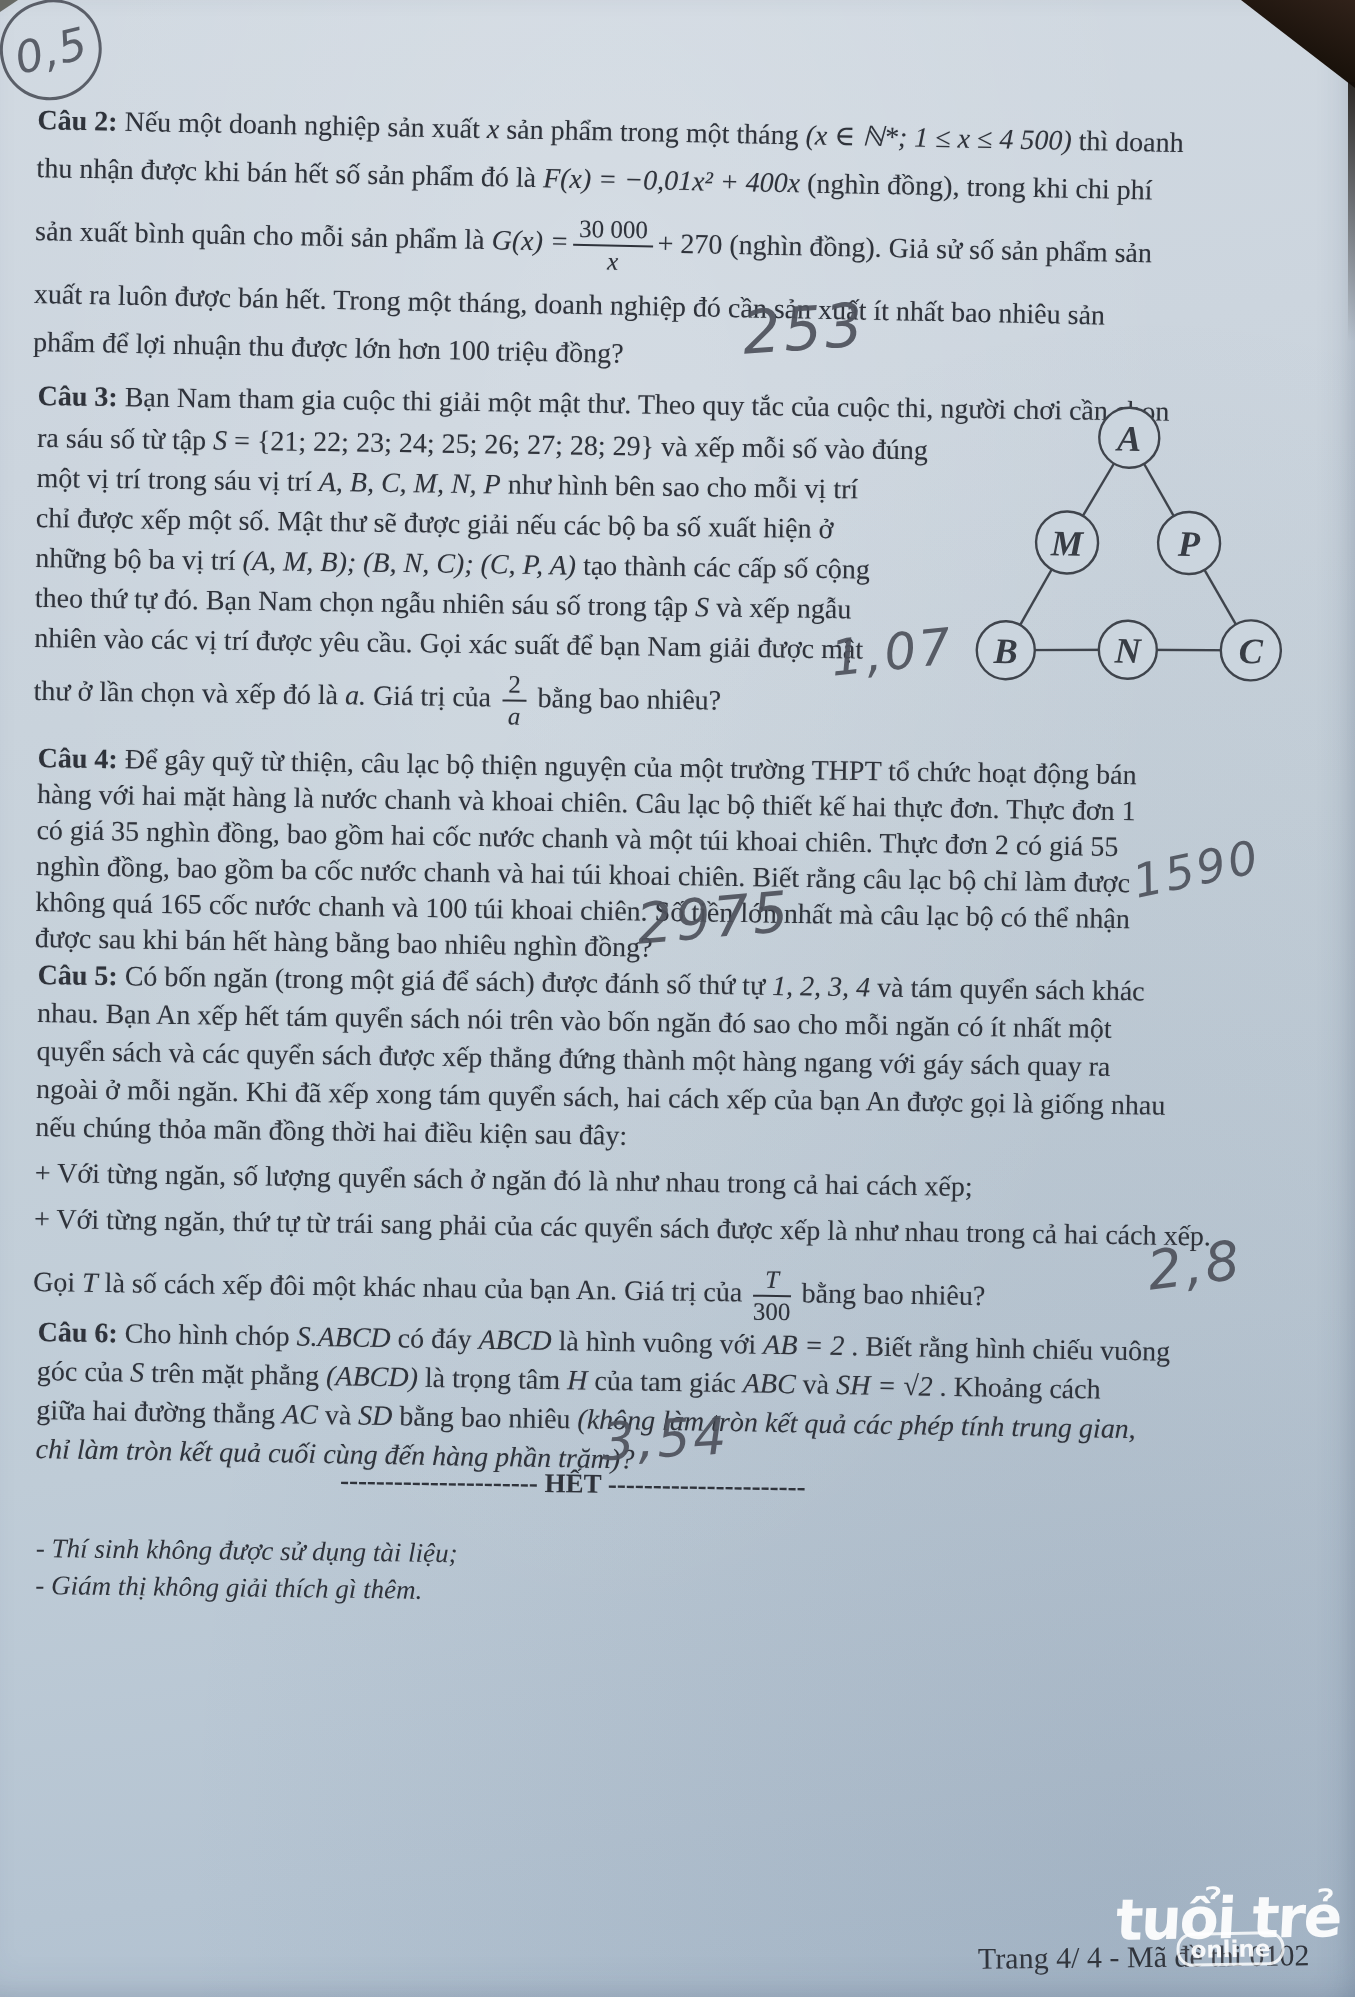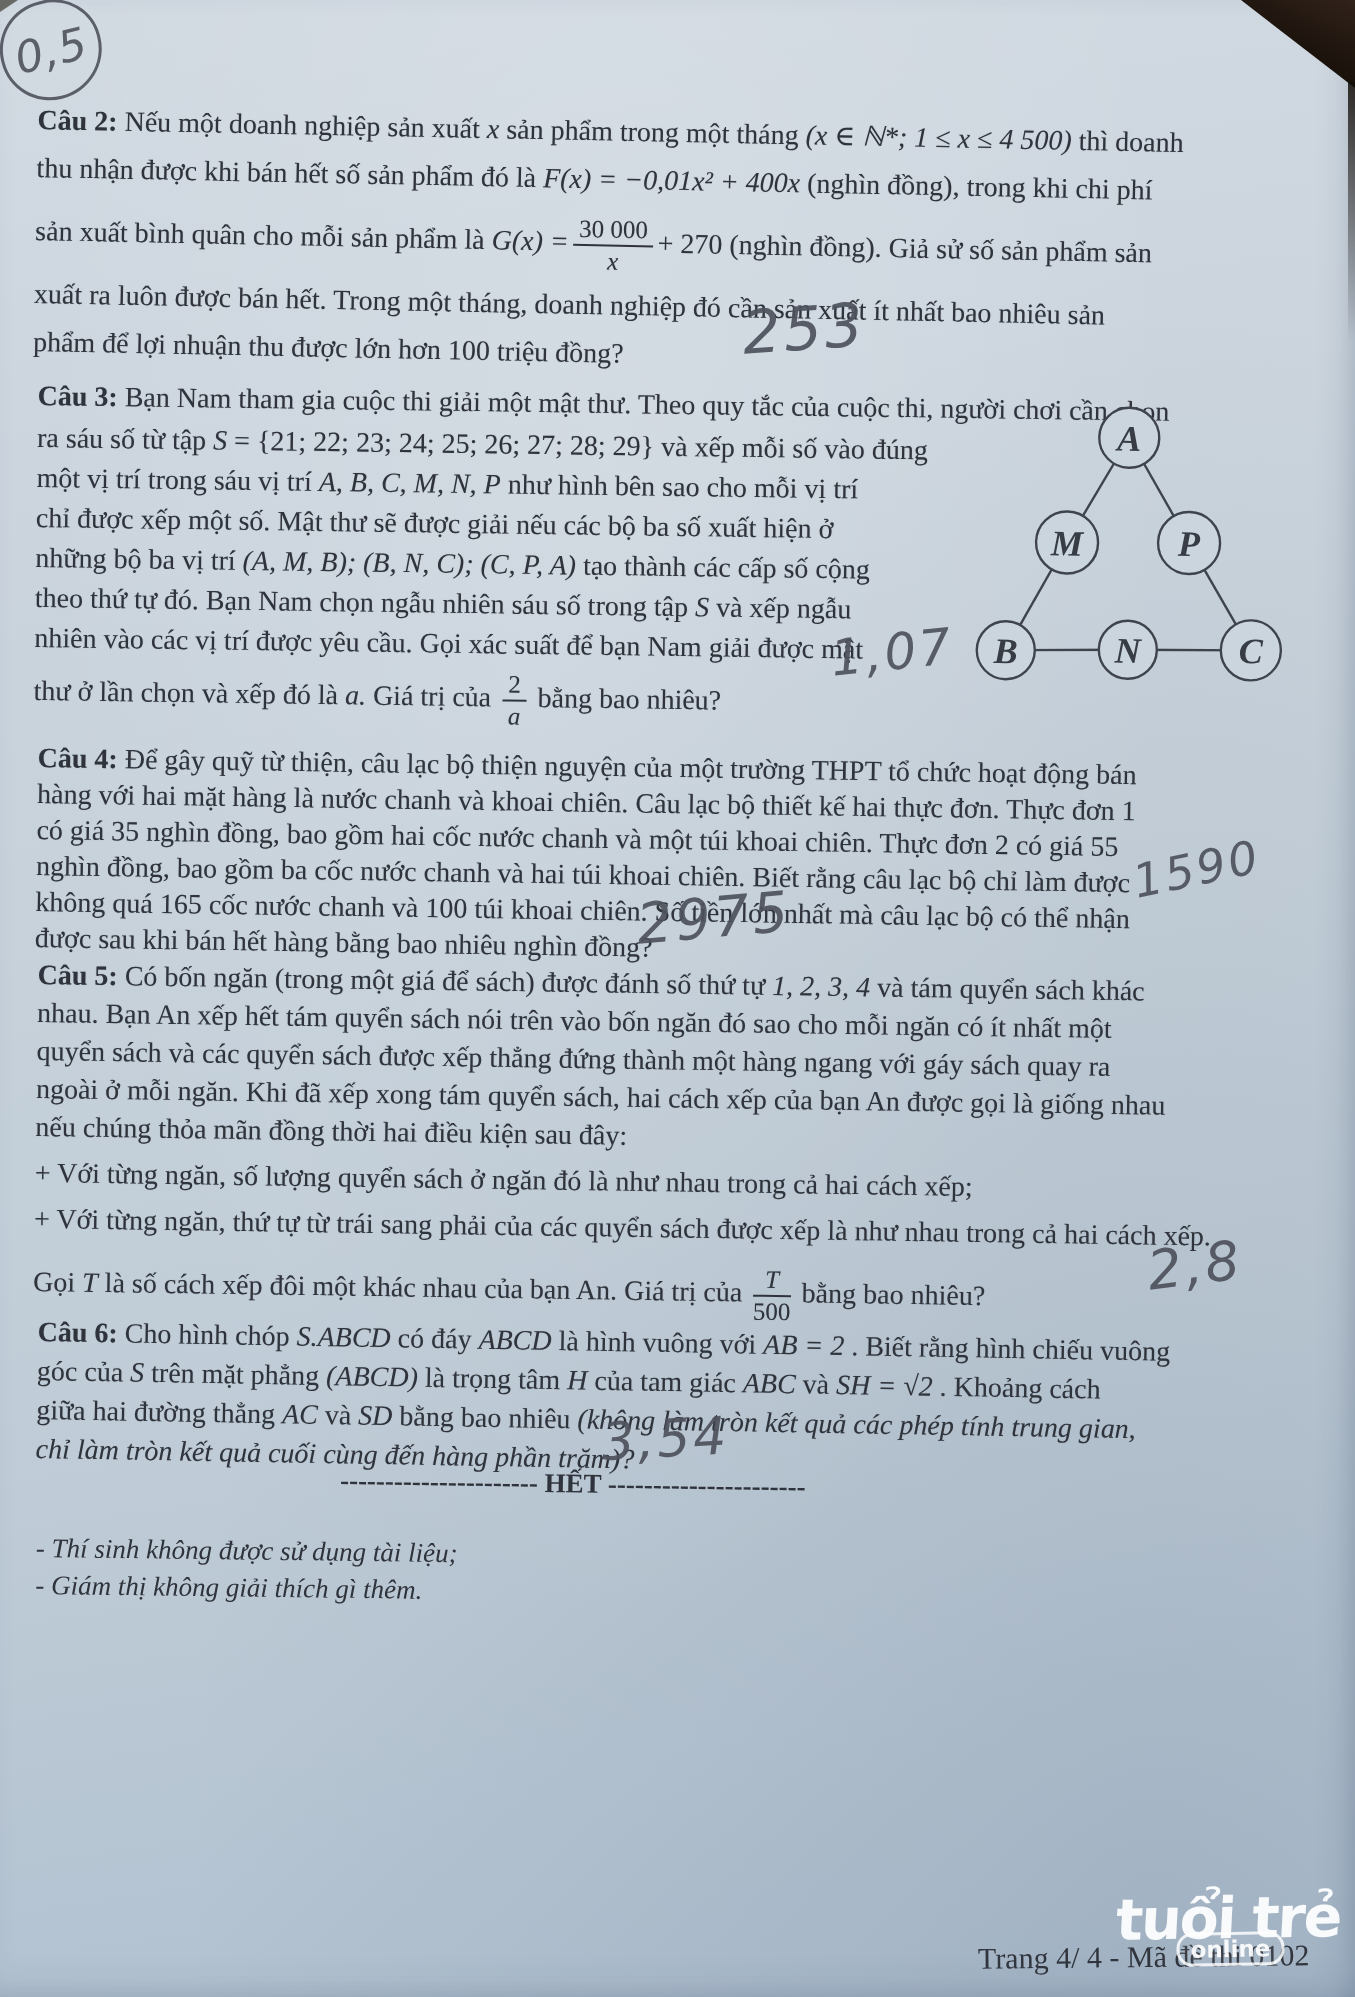--- a/index.html
+++ b/index.html
@@ -143,21 +143,21 @@
   <section id="q5" class="q">
       <div class="line"><span class="rb">Câu 5:</span><span class="rn"> Có bốn ngăn (trong một giá để sách) được đánh số thứ tự </span><span class="ri">1, 2, 3, 4</span><span class="rn"> và tám quyển sách khác</span></div>
       <div class="line"><span class="rn">nhau. Bạn An xếp hết tám quyển sách nói trên vào bốn ngăn đó sao cho mỗi ngăn có ít nhất một</span></div>
       <div class="line"><span class="rn">quyển sách và các quyển sách được xếp thẳng đứng thành một hàng ngang với gáy sách quay ra</span></div>
       <div class="line"><span class="rn">ngoài ở mỗi ngăn. Khi đã xếp xong tám quyển sách, hai cách xếp của bạn An được gọi là giống nhau</span></div>
       <div class="line"><span class="rn">nếu chúng thỏa mãn đồng thời hai điều kiện sau đây:</span></div>
       <div class="line"><span class="rn">+ Với từng ngăn, số lượng quyển sách ở ngăn đó là như nhau trong cả hai cách xếp;</span></div>
       <div class="line"><span class="rn">+ Với từng ngăn, thứ tự từ trái sang phải của các quyển sách được xếp là như nhau trong cả hai cách xếp.</span></div>
       <div class="line fline"><span class="rn">Gọi </span><span class="ri">T</span><span class="rn"> là số cách xếp đôi một khác nhau của bạn An. Giá trị của </span><span class="frac">
           <span class="num it">T</span>
-          <span class="den">500</span>
+          <span class="den">300</span>
         </span><span class="rn"> bằng bao nhiêu?</span></div>
     </section>
   <section id="q6" class="q">
       <div class="line"><span class="rb">Câu 6:</span><span class="rn"> Cho hình chóp </span><span class="ri">S.ABCD</span><span class="rn"> có đáy </span><span class="ri">ABCD</span><span class="rn"> là hình vuông với </span><span class="ri">AB = 2</span><span class="rn"> . Biết rằng hình chiếu vuông</span></div>
       <div class="line"><span class="rn">góc của </span><span class="ri">S</span><span class="rn"> trên mặt phẳng </span><span class="ri">(ABCD)</span><span class="rn"> là trọng tâm </span><span class="ri">H</span><span class="rn"> của tam giác </span><span class="ri">ABC</span><span class="rn"> và </span><span class="ri">SH = √2</span><span class="rn"> . Khoảng cách</span></div>
       <div class="line"><span class="rn">giữa hai đường thẳng </span><span class="ri">AC</span><span class="rn"> và </span><span class="ri">SD</span><span class="rn"> bằng bao nhiêu </span><span class="ri">(không làm tròn kết quả các phép tính trung gian,</span></div>
       <div class="line"><span class="ri">chỉ làm tròn kết quả cuối cùng đến hàng phần trăm)?</span></div>
     </section>
 
   <svg id="diagram" viewBox="0 0 330 300">

